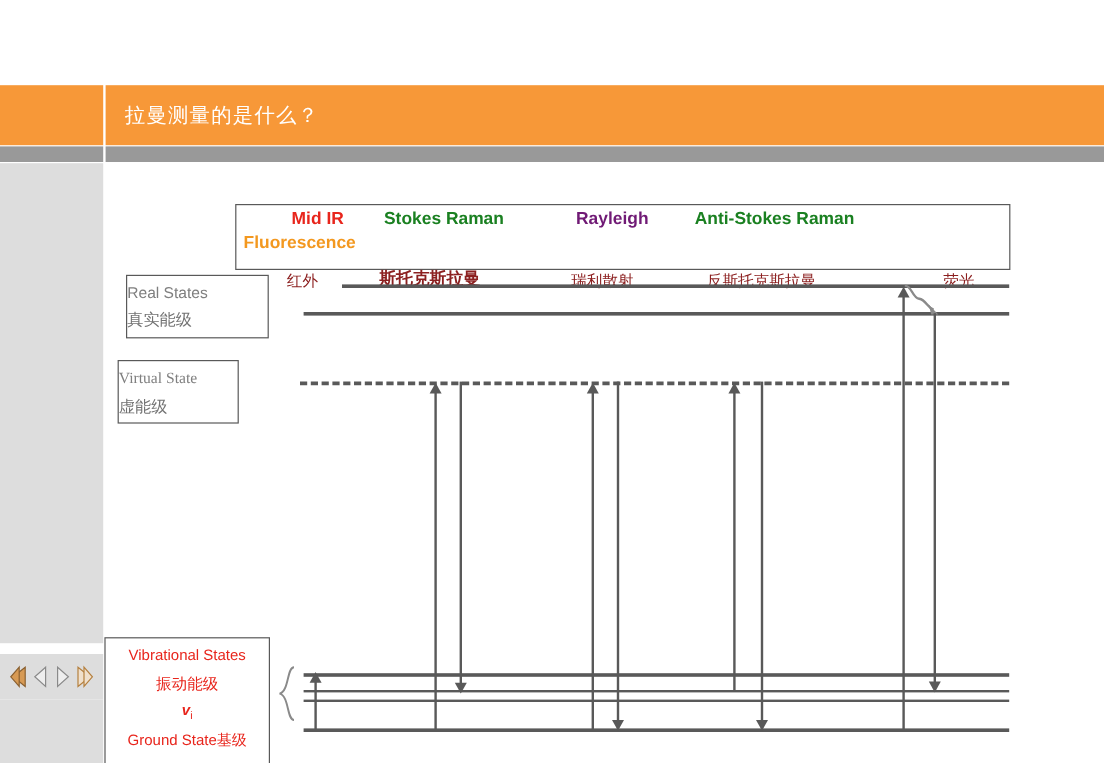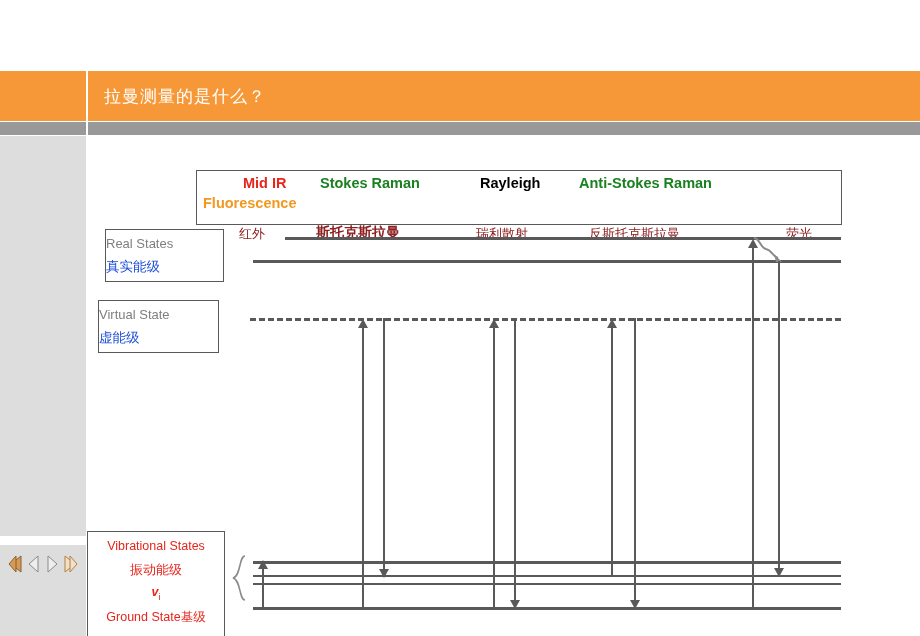--- a/index.html
+++ b/index.html
@@ -82,21 +82,21 @@
     box-sizing: border-box;
   }
   .legend-lbl {
     position: absolute;
     font-size: 14.5px;
     font-weight: bold;
     white-space: nowrap;
   }
   .lg-midir      { left: 243px; top: 175px; color: #e8251c; }
   .lg-stokes     { left: 320px; top: 175px; color: #1a8021; }
-  .lg-rayleigh   { left: 480px; top: 175px; color: #000000; }
+  .lg-rayleigh   { left: 480px; top: 175px; color: #701a75; }
   .lg-antistokes { left: 579px; top: 175px; color: #1a8021; }
   .lg-fluor      { left: 203px; top: 195px; color: #f3981f; }
 
   
   .cn-lbl {
     position: absolute;
     font-size: 13px;
     color: #8c2020;
     white-space: nowrap;
   }
@@ -111,23 +111,23 @@
   .state-box {
     position: absolute;
     border: 1px solid #595959;
     background: #ffffff;
     box-sizing: border-box;
     text-align: left;
     color: #7f7f7f;
     font-size: 13px;
   }
   .state-box .en { display:block; margin-top: 6px; }
-  .state-box .cn { display:block; margin-top: 7px; font-size: 13.5px; color:#1d4ed8; }
+  .state-box .cn { display:block; margin-top: 7px; font-size: 13.5px; color:#737373; }
   .box-real    { left: 105px; top: 229px; width: 119px; height: 53px; }
-  .box-virtual { left: 98px;  top: 300px; width: 121px; height: 53px; }
+  .box-virtual { left: 98px;  top: 300px; width: 101px; height: 53px; font-family: Liberation Serif, serif; }
 
   .box-vib {
     position: absolute;
     left: 87px; top: 531px;
     width: 138px; height: 110px;
     border: 1px solid #595959;
     background: #ffffff;
     box-sizing: border-box;
     text-align: center;
     color: #e8251c;

